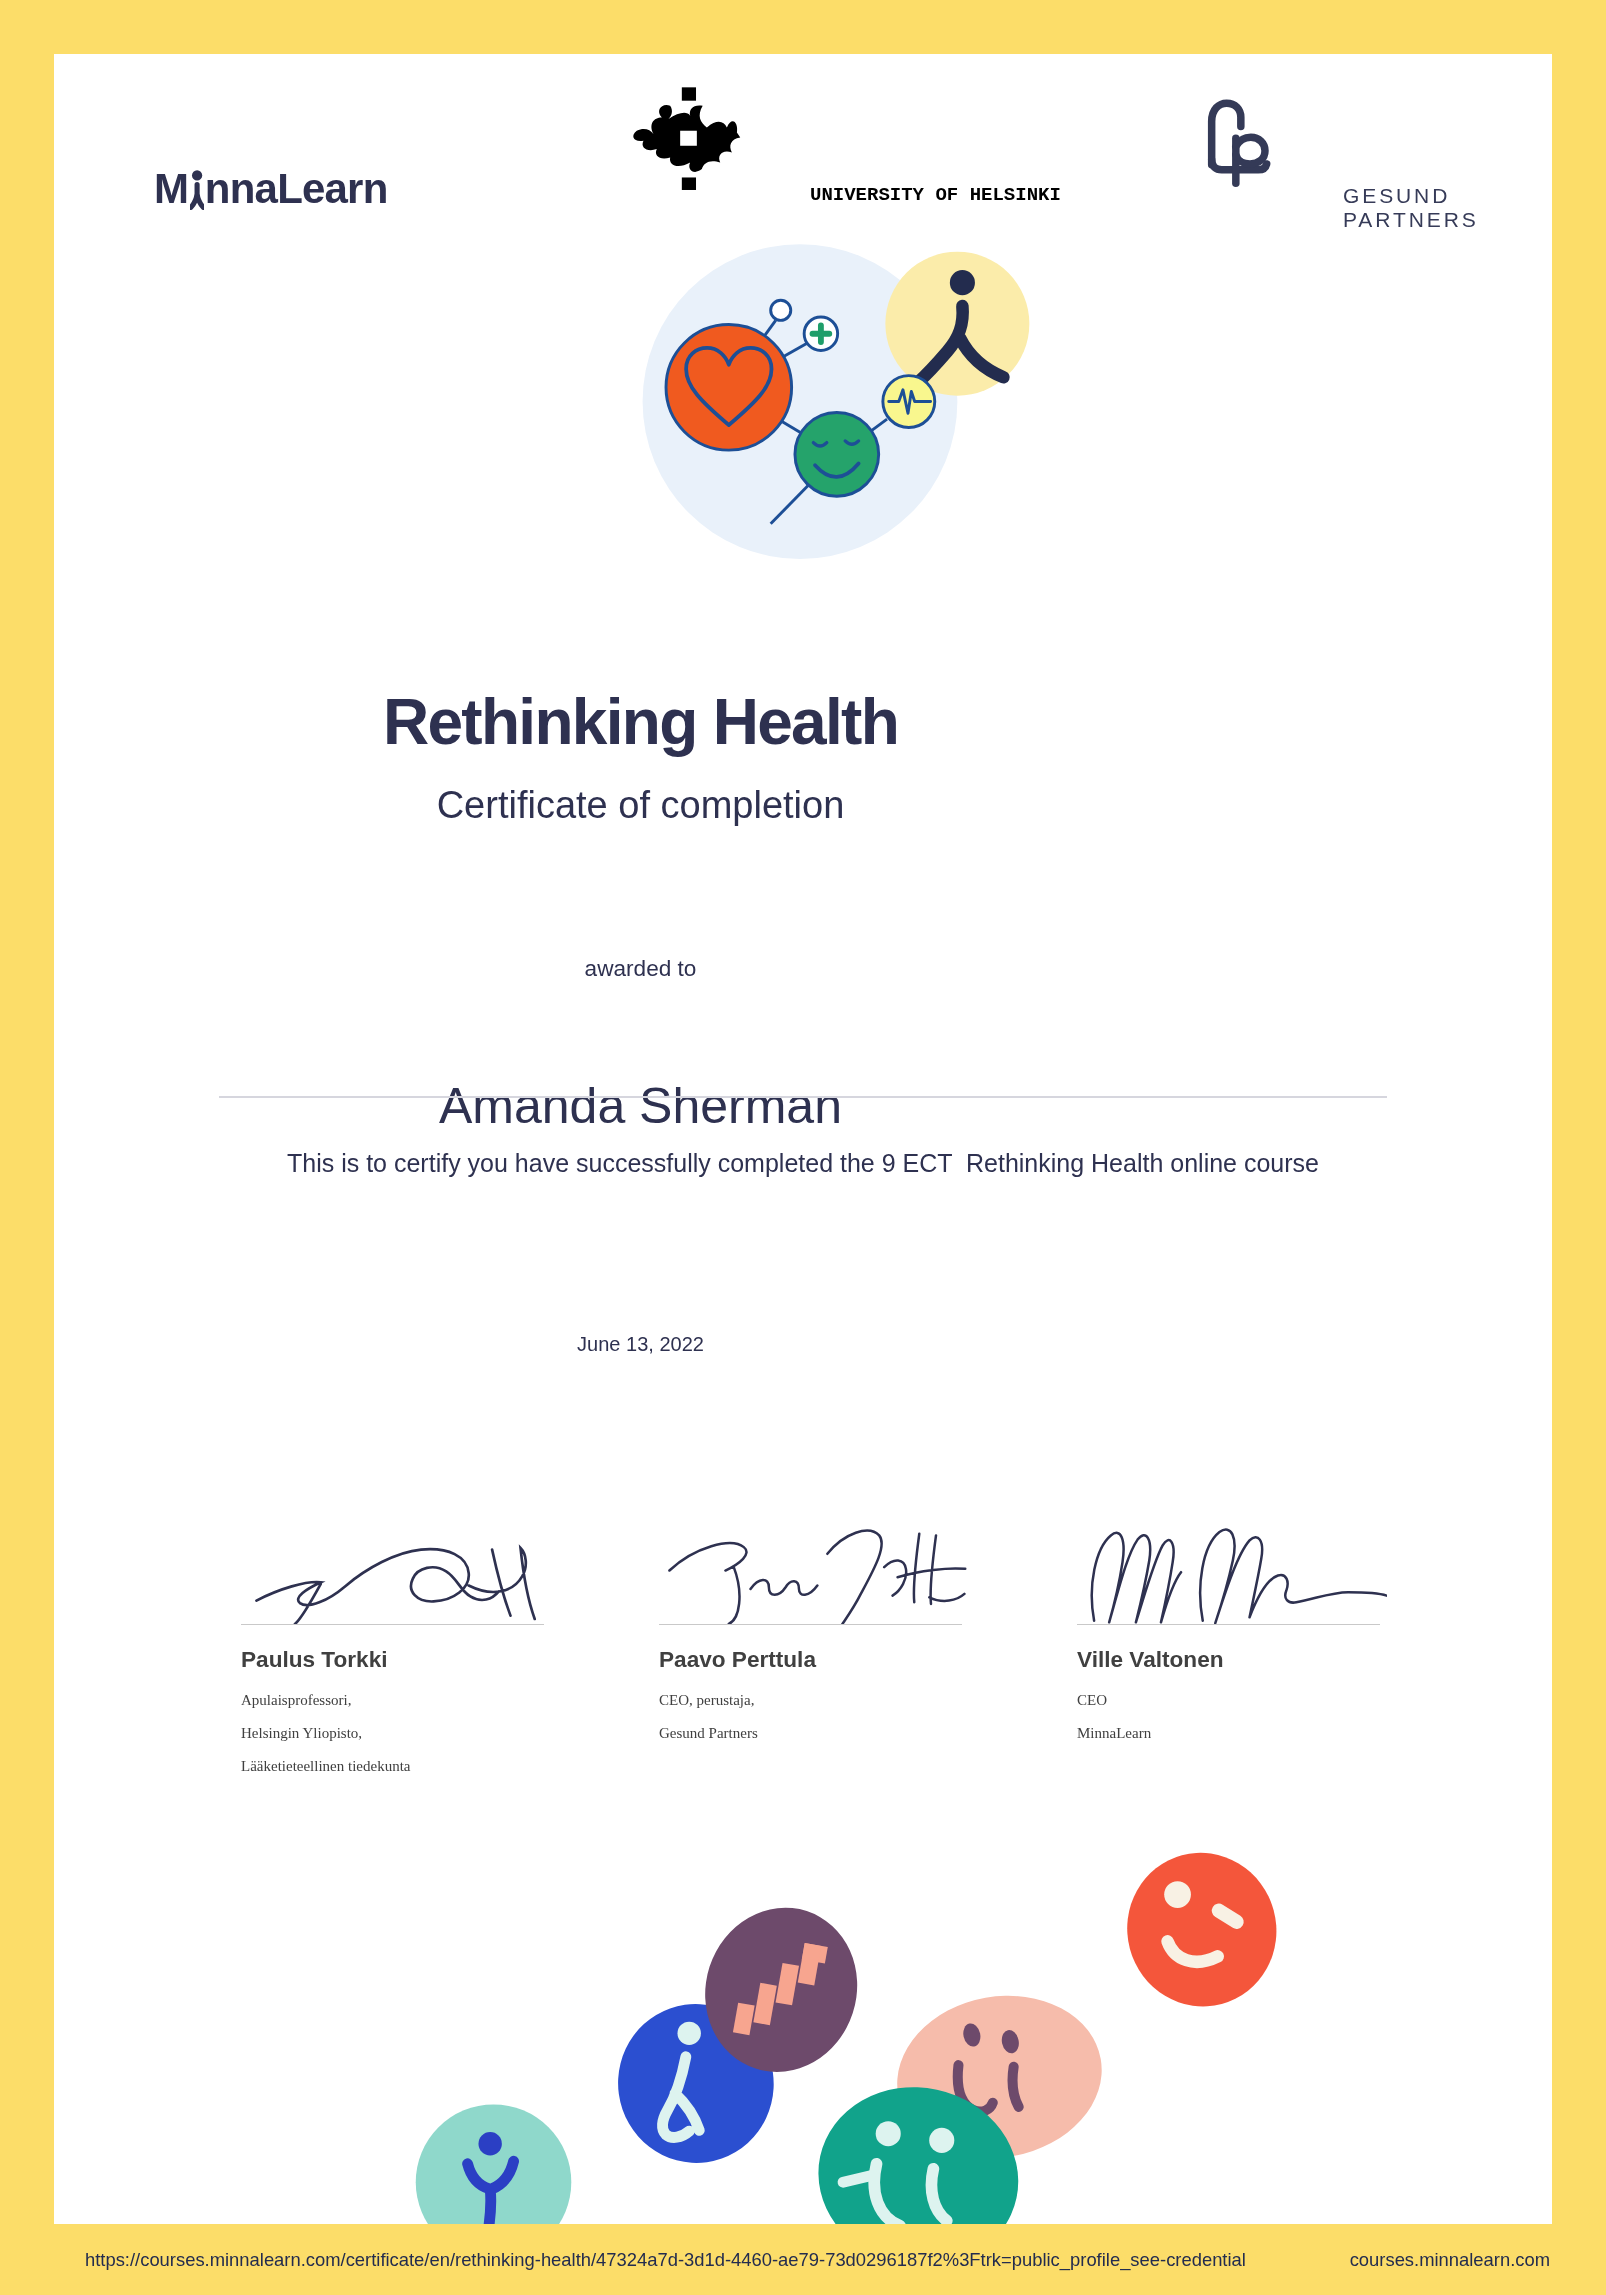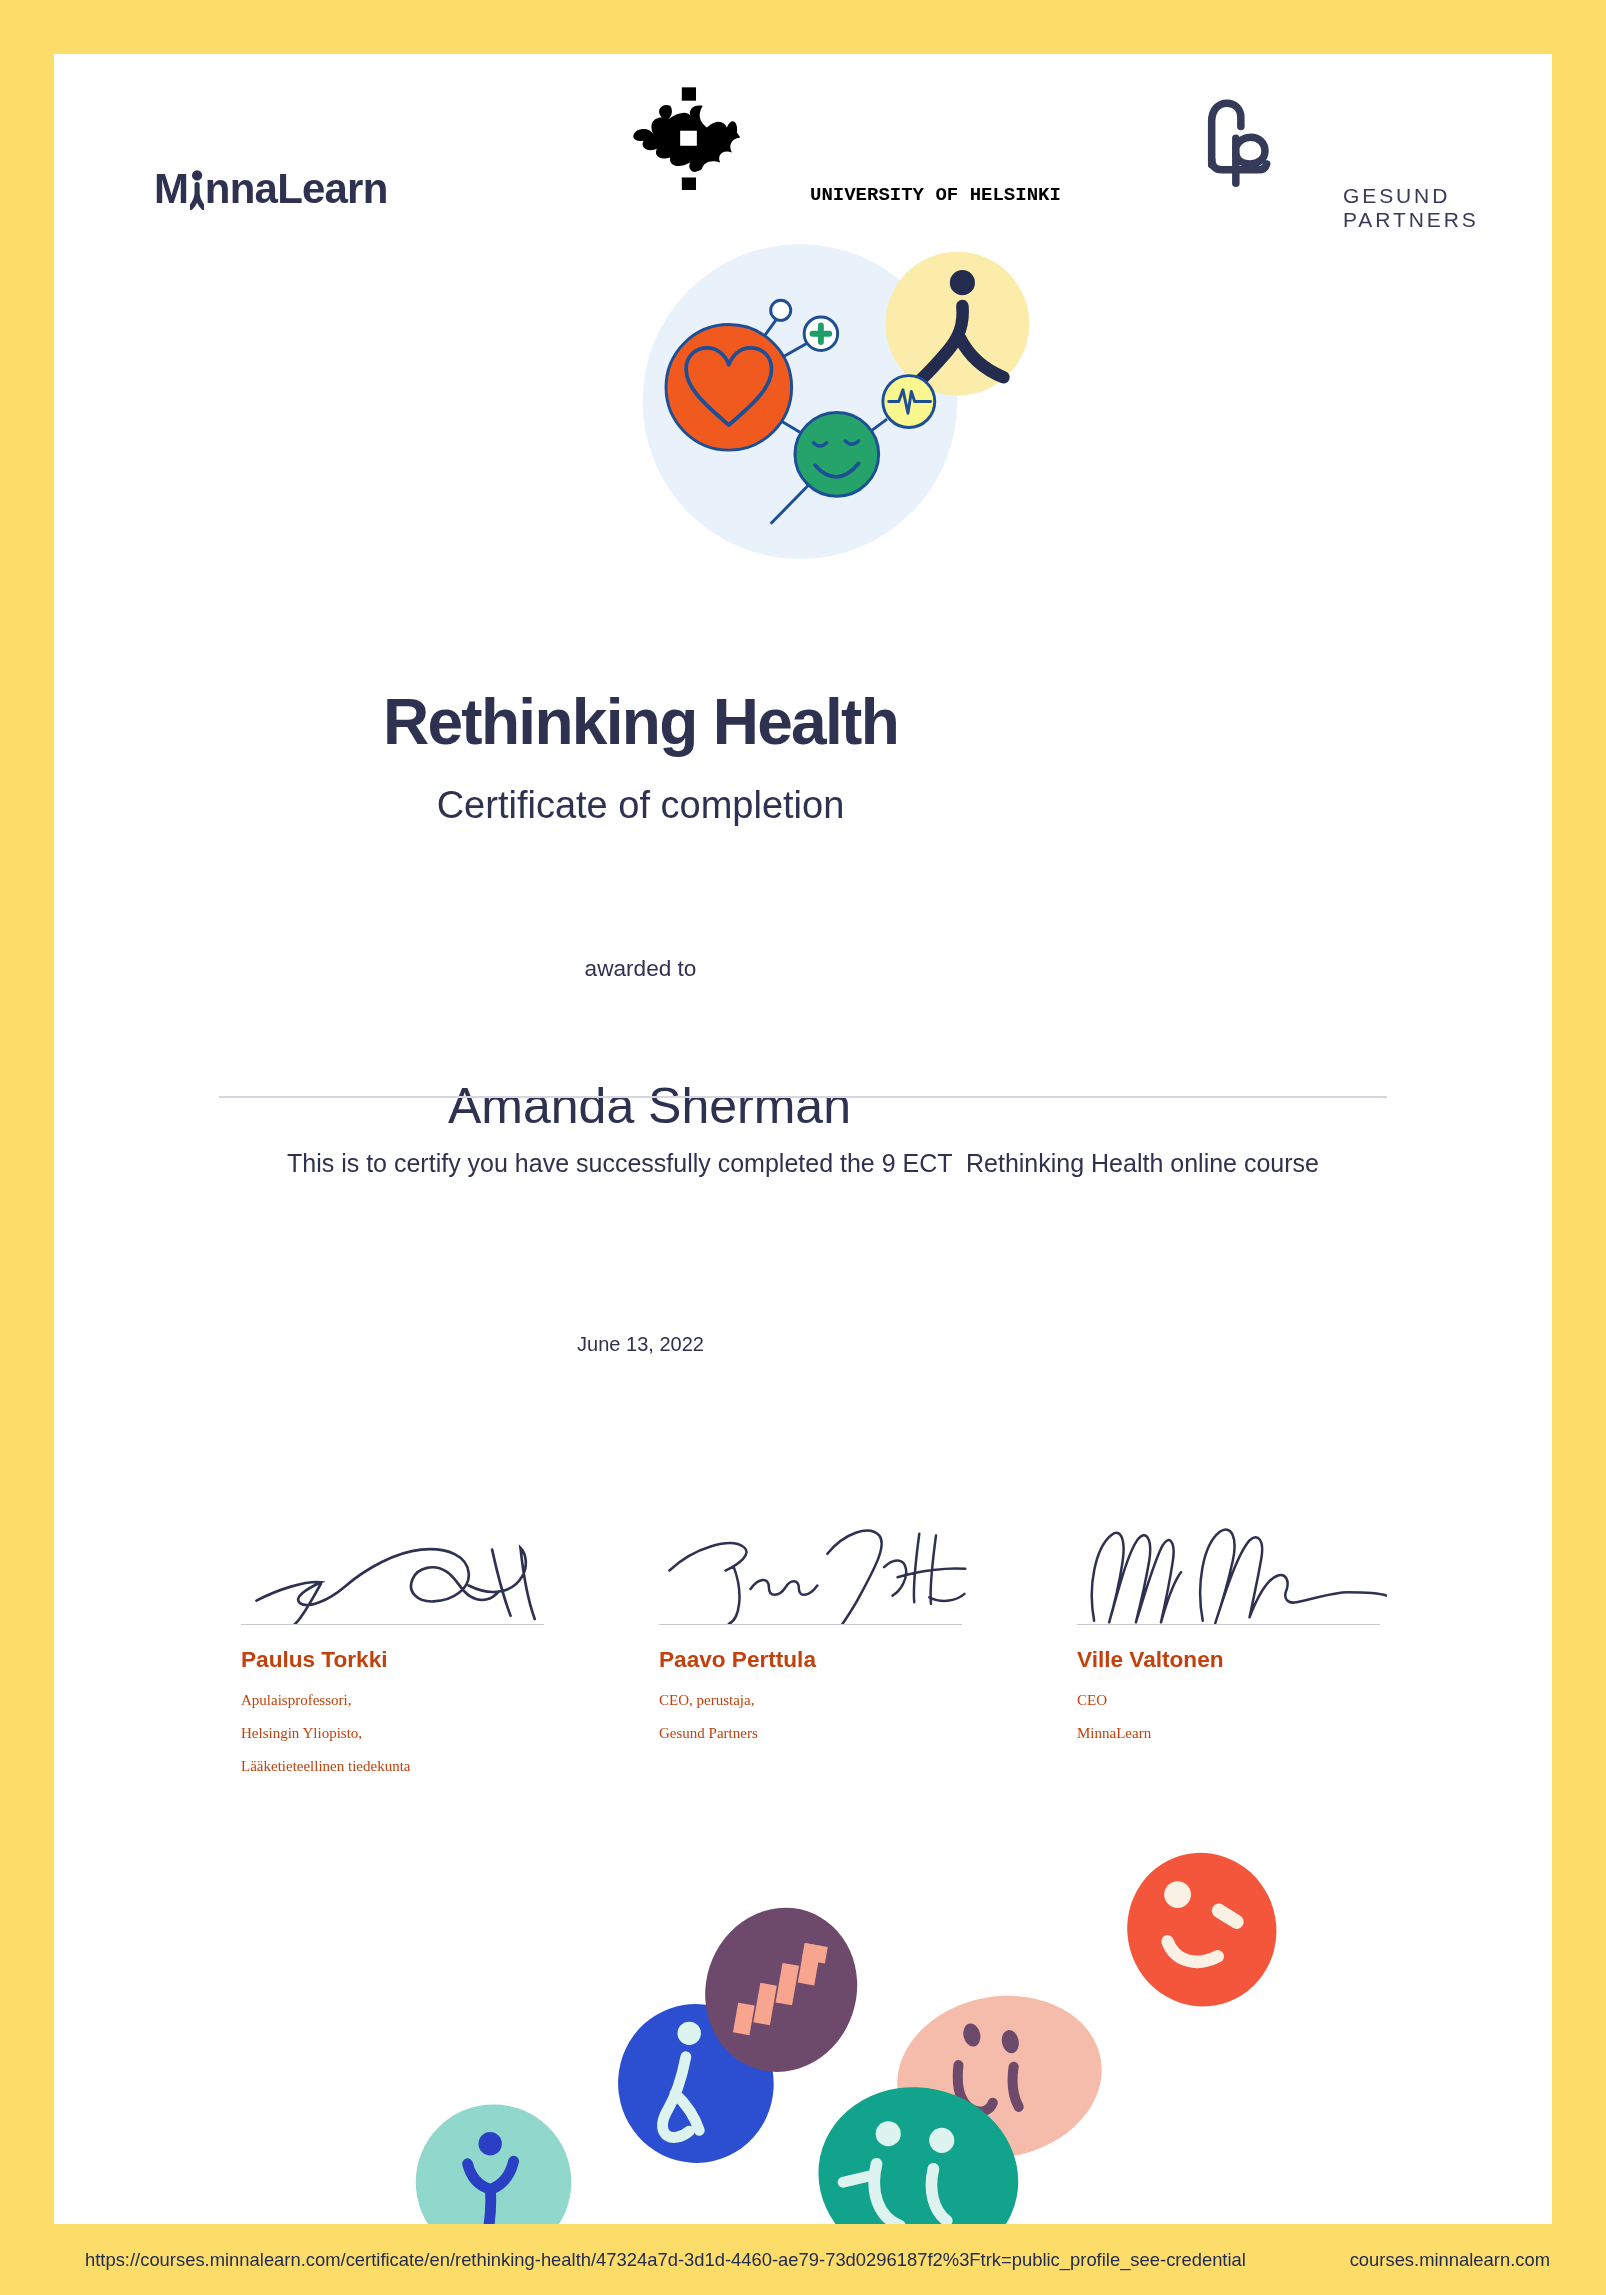--- a/index.html
+++ b/index.html
@@ -15,21 +15,21 @@
   
   .center-text{left:0;width:1281px;text-align:center;color:#2e3150;}
   .course-title{top:631px;font-size:64px;font-weight:bold;letter-spacing:-1.7px;}
   .subtitle{top:730px;font-size:38px;}
   .awarded{top:902px;font-size:22.6px;}
   .recipient{top:1023px;font-size:50px;}
   .divider{left:219px;top:1096px;width:1168px;height:1.7px;background:#d6d6de;}
   .body-text{left:218px;top:1143px;width:1172px;text-align:center;color:#2e3150;font-size:25px;line-height:40px;white-space:pre-wrap;}
   .date{top:1279px;font-size:20px;}
   
-  .sig-col{position:absolute;top:1502px;width:306px;color:#c2410c;}
+  .sig-col{position:absolute;top:1502px;width:306px;color:#404040;}
   .sig-col svg{display:block;}
   .sig-line{width:303px;height:0.8px;background:#c9c9c9;}
   .sig-name{margin-top:22px;font-size:22.6px;font-weight:bold;}
   .sig-detail{margin-top:11px;font-size:15px;line-height:33px;font-family:Liberation Serif, serif;}
   .sig-detail div{min-height:0;}
   
   .footer-url{top:2249px;color:#232c4e;font-size:18.4px;margin-left:28px;}
   .footer-url-left{left:57px;}
   .footer-url-right{right:57px;}
 </style>
@@ -120,21 +120,21 @@
 
       <g>
         <circle cx="1086" cy="480" r="31" fill="#f9f78e" stroke="#1d4f96" stroke-width="3.5"></circle>
         <path d="M 1062,480 L 1074,480 L 1079,466 L 1085,494 L 1089,468 L 1093,480 L 1112,480" fill="none" stroke="#1d4f96" stroke-width="3.5" stroke-linejoin="round" stroke-linecap="round"></path>
       </g>
     </svg>
 
     <div class="abs center-text course-title" style="left:-54px;">Rethinking Health</div>
     <div class="abs center-text subtitle" style="left:-54px;">Certificate of completion</div>
     <div class="abs center-text awarded" style="left:-54px;">awarded to</div>
-    <div class="abs center-text recipient" style="left:-54px;padding-left:9px;">Amanda Sherman</div>
+    <div class="abs center-text recipient" style="left:-54px;">Amanda Sherman</div>
     <div class="abs divider" style="left:165px;top:1042px;"></div>
     <div class="abs body-text" style="left:163px;top:1089px;">This is to certify you have successfully completed the 9 ECT  Rethinking Health online course</div>
     <div class="abs center-text date" style="left:-54px;">June 13, 2022</div>
 
     <div class="sig-col" style="left:187px;top:1448px;">
       <svg width="310" height="122" viewBox="0 0 370 146">
         <path d="M 18,118 C 45,104 78,94 95,96 C 78,104 62,114 70,121 C 80,128 104,118 124,101 C 150,79 185,60 215,57 C 248,54 270,65 272,85 C 274,103 254,118 230,119 C 210,120 198,107 205,92 C 211,78 231,74 245,83 C 258,91 262,106 274,113 C 287,121 300,117 308,107 M 300,57 C 305,80 313,112 322,136 M 95,98 C 84,118 72,140 64,146 M 272,100 C 300,114 325,108 336,89 C 343,77 341,62 334,55 C 337,84 343,118 351,140" fill="none" stroke="#2e3150" stroke-width="3.2" stroke-linecap="round"></path>
       </svg>
       <div class="sig-line"></div>
       <div class="sig-name">Paulus Torkki</div>

